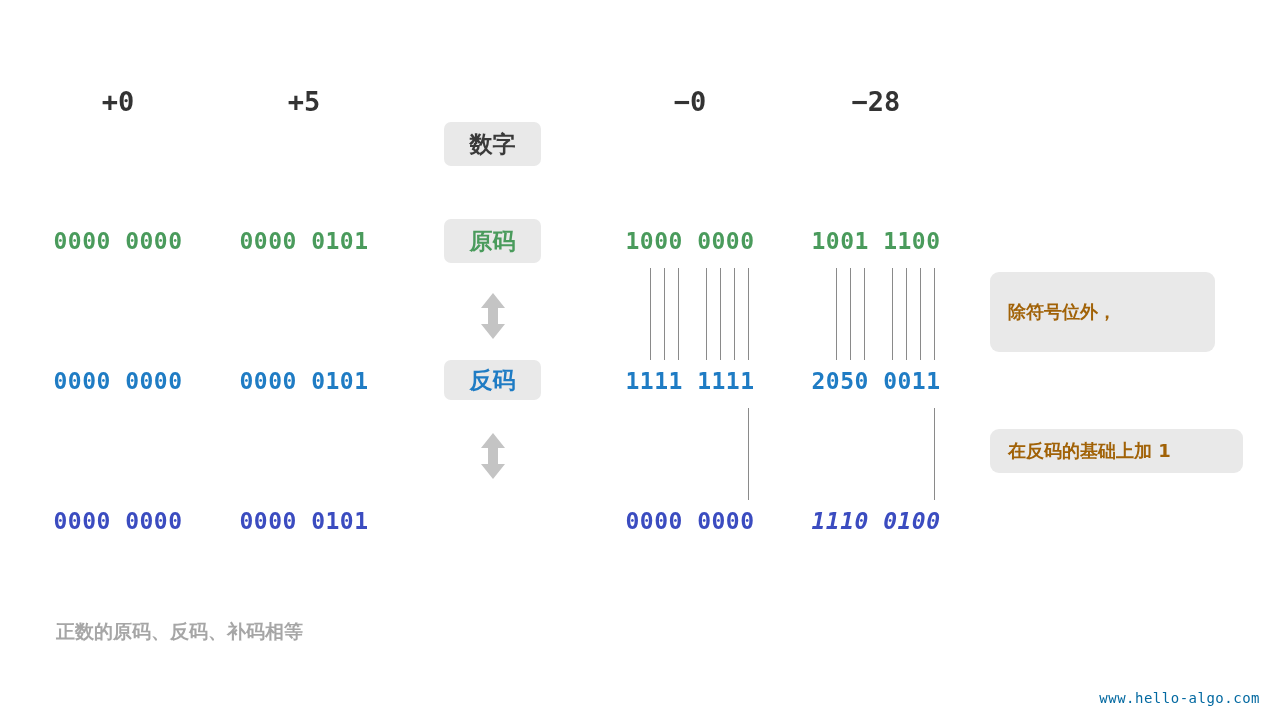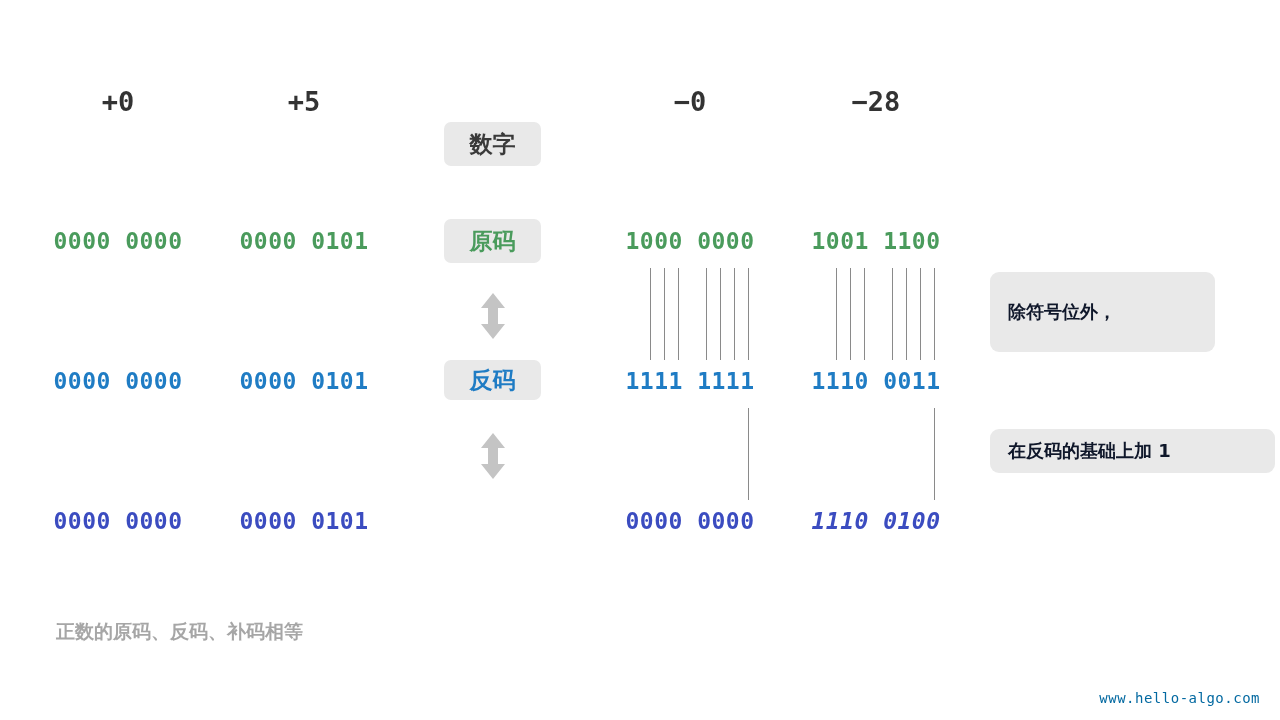--- a/index.html
+++ b/index.html
@@ -35,21 +35,21 @@
     background:#e9e9e9;border-radius:7px;
     display:flex;align-items:center;justify-content:center;
     font-size:23px;font-weight:bold;
     font-family:"DejaVu Sans","Liberation Sans",sans-serif;
   }
   .chip-title{color:#3a3a3a;margin-top:40px;}
 
   
   .note{
     position:absolute;background:#e9e9e9;border-radius:9px;
-    color:#0f172a;font-size:18px;font-weight:bold;
+    color:#a16207;font-size:18px;font-weight:bold;
     display:flex;flex-direction:column;justify-content:center;
     padding:0 18px;box-sizing:border-box;line-height:1.55;
   }
   .note-line{white-space:nowrap;}
 
   
   .caption{
     position:absolute;color:#a6a6a6;font-size:19px;font-weight:bold;
     white-space:nowrap;
   }
@@ -93,21 +93,21 @@
   <div class="cell bits c-green" style="left:806px;top:228px;width:140px;">1001 1100</div>
 
   <div class="cell bits c-blue" style="left:48px;top:368px;width:140px;">0000 0000</div>
 
   <div class="cell bits c-blue" style="left:234px;top:368px;width:140px;">0000 0101</div>
 
   <div class="chip" style="left:444px;top:360px;width:97px;height:40px;color:#1f7cc4;">反码</div>
 
   <div class="cell bits c-blue" style="left:620px;top:368px;width:140px;">1111 1111</div>
 
-  <div class="cell bits c-blue" style="left:806px;top:368px;width:140px;">1110 0011</div>
+  <div class="cell bits c-blue" style="left:806px;top:368px;width:140px;">2050 0011</div>
 
   <div class="cell bits c-indigo" style="left:48px;top:508px;width:140px;">0000 0000</div>
 
   <div class="cell bits c-indigo" style="left:234px;top:508px;width:140px;">0000 0101</div>
 
 
   <div class="cell bits c-indigo" style="left:620px;top:508px;width:140px;">0000 0000</div>
 
   <div class="cell bits c-indigo" style="left:806px;top:508px;width:140px;font-style:italic;">1110 0100</div>
 
@@ -139,21 +139,21 @@
   <div class="vline" style="left:920px;top:268px;height:92px;"></div>
   <div class="vline" style="left:934px;top:268px;height:92px;"></div>
 
   <div class="vline" style="left:748px;top:408px;height:92px;"></div>
   <div class="vline" style="left:934px;top:408px;height:92px;"></div>
 
   <div class="note" style="left:990px;top:272px;width:225px;height:80px;">
     <span class="note-line">除符号位外，</span>
   </div>
 
-  <div class="note" style="left:990px;top:429px;width:285px;height:44px;">
+  <div class="note" style="left:990px;top:429px;width:253px;height:44px;">
     <span class="note-line">在反码的基础上加  1</span>
   </div>
 
   <div class="caption" style="left:56px;top:619px;">正数的原码、反码、补码相等</div>
 
 
   <div class="watermark">www.hello-algo.com</div>
 
 </div>
 

